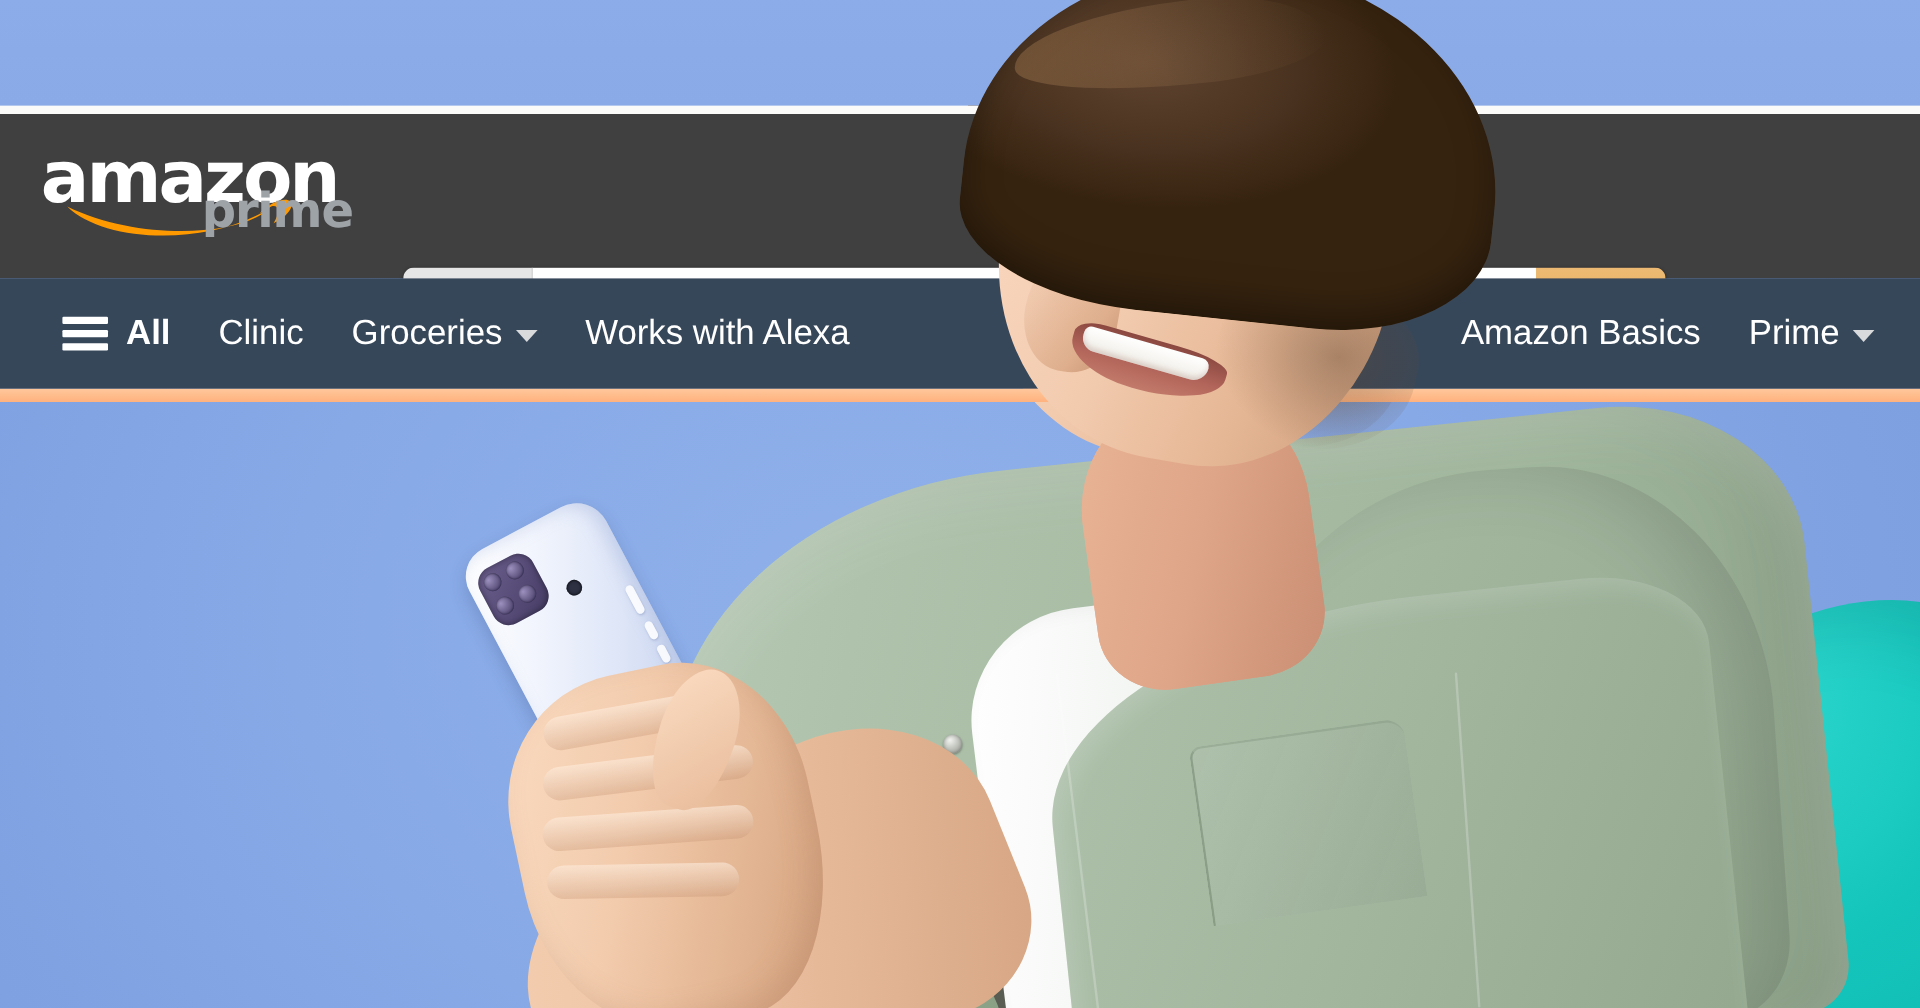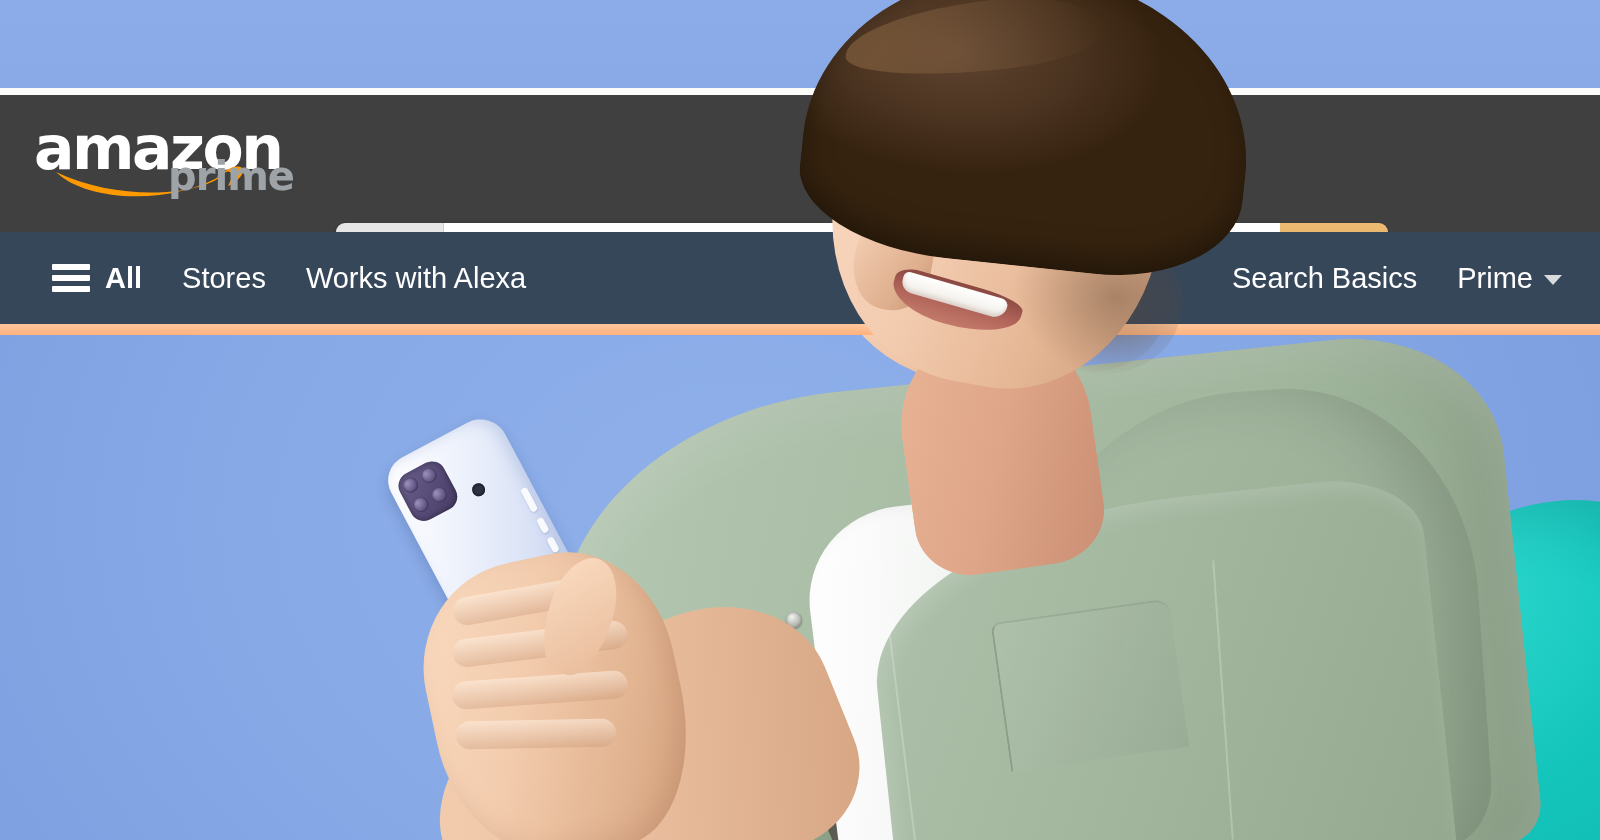--- a/index.html
+++ b/index.html
@@ -480,33 +480,37 @@
       <div class="nav-item bold">
         <span class="burger">
             <i></i>
             <i></i>
             <i></i>
           </span>
         <span>All</span>
       </div>
 
       <div class="nav-item">
-        <span>Stores</span>
-      </div>
-
+        <span>Clinic</span>
+      </div>
+
+      <div class="nav-item">
+        <span>Groceries</span>
+        <i class="dcaret"></i>
+      </div>
 
 
       <div class="nav-item">
         <span>Works with Alexa</span>
       </div>
 
       <div class="nav-spacer"></div>
 
       <div class="nav-item">
-        <span>Search Basics</span>
+        <span>Amazon Basics</span>
       </div>
 
       <div class="nav-item" style="margin-right:18px;">
         <span>Prime</span>
         <i class="dcaret"></i>
       </div>
 
     </div>
   </div>
 

